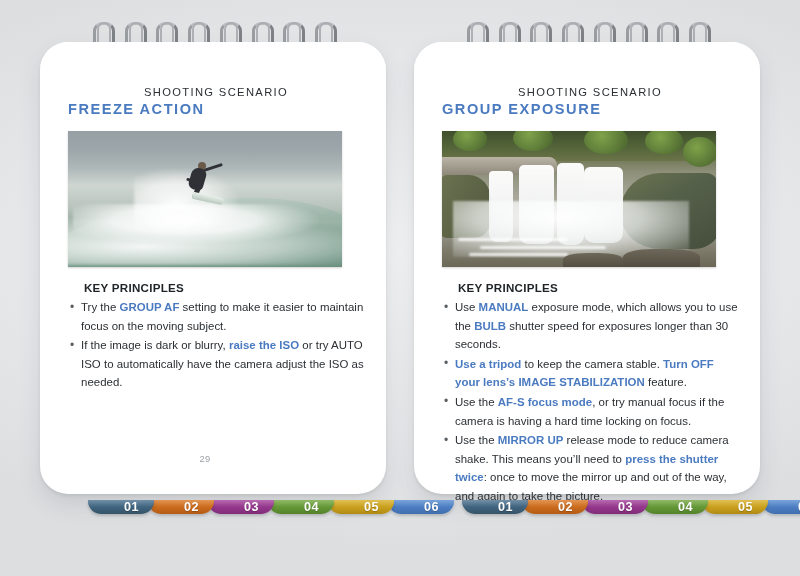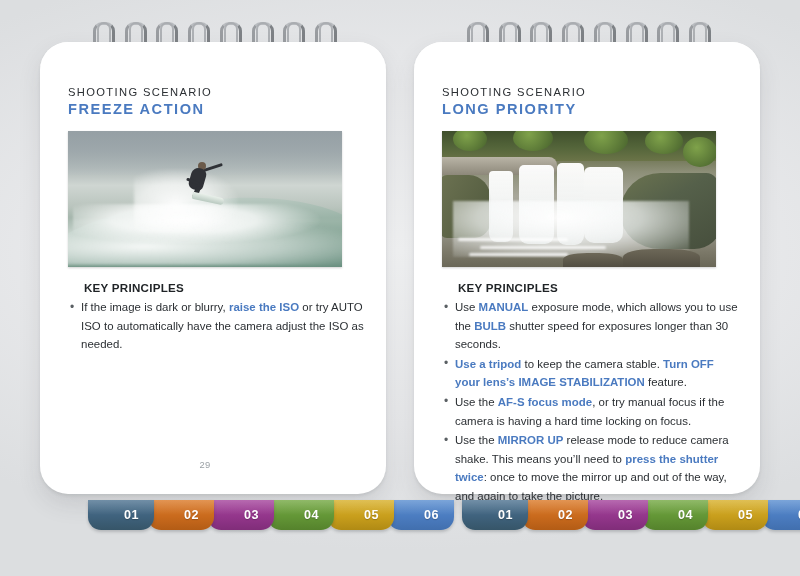--- a/index.html
+++ b/index.html
@@ -103,20 +103,21 @@
     bottom: 0;
   }
 
   .kicker {
     font-size: 11.2px;
     letter-spacing: 1.35px;
     color: #2b2f33;
     font-weight: 400;
     margin: 0 0 3px 0;
     white-space: nowrap;
+    text-align: center;
   }
   .scenario-title {
     font-size: 14.6px;
     letter-spacing: 1.5px;
     font-weight: 700;
     color: #4a7ac0;
     margin: 0 0 14px 0;
     white-space: nowrap;
   }
 
@@ -271,42 +272,42 @@
     color: #5a5f63;
     font-size: 12px;
   }
   b.hl {
     color: #4a7ac0;
     font-weight: 700;
   }
 
   .page-num {
     position: absolute;
-    bottom: 24px;
+    bottom: 30px;
     left: 0;
     right: 22px;
     text-align: center;
     font-size: 9.4px;
     color: #9aa0a5;
     letter-spacing: .4px;
   }
 
   
   .tabs {
     position: absolute;
     top: 500px;
     height: 30px;
     display: flex;
   }
   .tabs.left  { left: 88px; }
   .tabs.right { left: 462px; }
   .tab {
     position: relative;
     width: 45px;
-    height: 30px;
+    height: 14px;
     margin-right: -6px;
     display: flex;
     align-items: center;
     justify-content: center;
     color: #ffffff;
     font-size: 12.6px;
     font-weight: 700;
     letter-spacing: .4px;
     border-radius: 0 0 13px 13px;
     box-shadow: 0 2px 3px rgba(40,44,50,.22);
@@ -417,20 +418,21 @@
           <div class="head"></div>
           <div class="body"></div>
           <div class="arm2"></div>
           <div class="leg1"></div>
           <div class="board"></div>
         </div>
       </div>
 
       <div class="kp-title">KEY PRINCIPLES</div>
       <ul class="kp">
+        <li>Try the <b class="hl">GROUP AF</b> setting to make it easier to maintain focus on the moving subject.</li>
         <li>If the image is dark or blurry, <b class="hl">raise the ISO</b> or try AUTO ISO to automatically have the camera adjust the ISO as needed.</li>
       </ul>
 
       <div class="page-num">29</div>
     </div>
   </div>
 
   <div class="tabs left">
     <div class="tab t1">01</div>
     <div class="tab t2">02</div>
@@ -504,21 +506,21 @@
         <div class="leg l"></div>
         <div class="leg l2"></div>
         <div class="leg r2"></div>
         <div class="leg r"></div>
       </div>
   </div>
 
   <div class="card right">
     <div class="card-inner">
       <div class="kicker">SHOOTING SCENARIO</div>
-      <div class="scenario-title">LONG PRIORITY</div>
+      <div class="scenario-title">GROUP EXPOSURE</div>
 
       <div class="photo falls">
         <div class="canopy"></div>
         <div class="canopy-leaf" style="left:4%;top:-4px;width:34px;height:24px;"></div>
         <div class="canopy-leaf" style="left:26%;top:-6px;width:40px;height:26px;"></div>
         <div class="canopy-leaf" style="left:52%;top:-5px;width:44px;height:28px;"></div>
         <div class="canopy-leaf" style="left:74%;top:-3px;width:38px;height:26px;"></div>
         <div class="canopy-leaf" style="left:88%;top:6px;width:34px;height:30px;"></div>
         <div class="ledge"></div>
         <div class="rock-left"></div>

